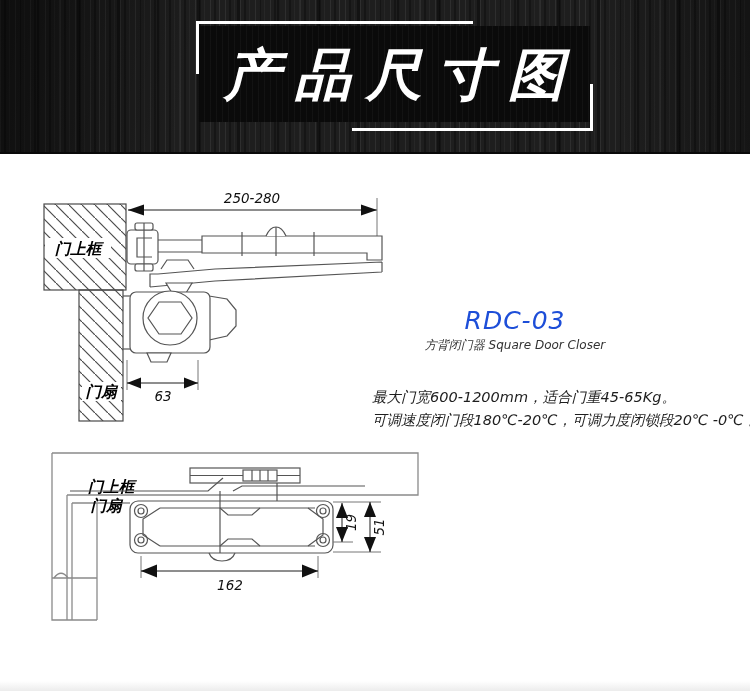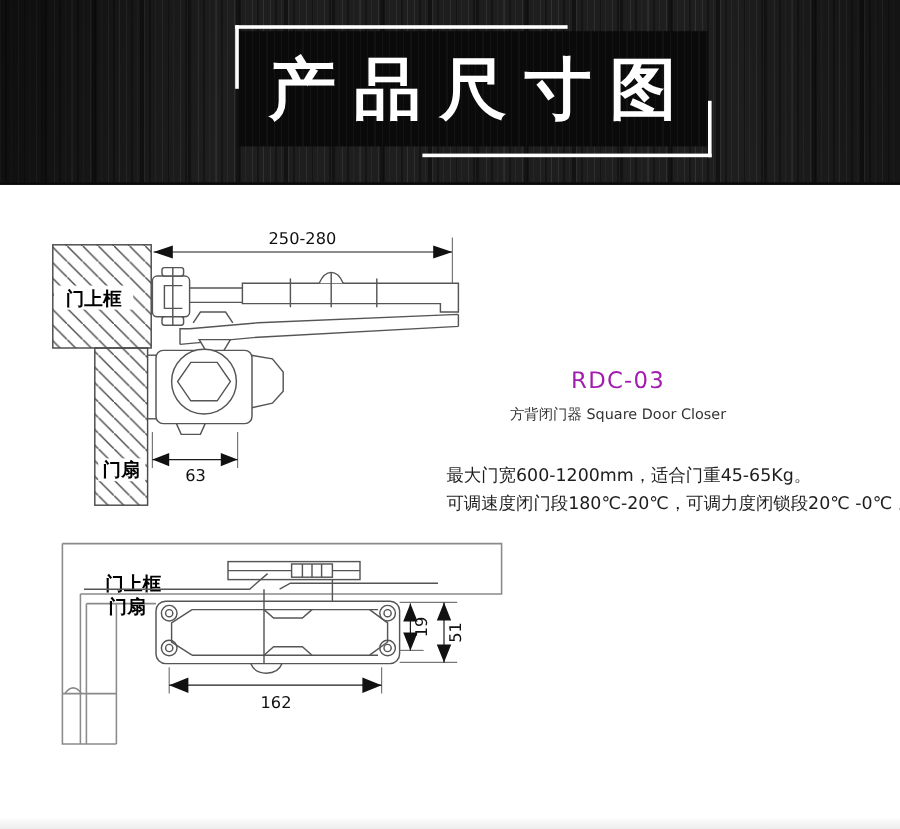--- a/index.html
+++ b/index.html
@@ -1,18 +1,19 @@
 <!DOCTYPE html>
 <html><head>
 <meta charset="utf-8">
 <style>
   html,body { margin:0; padding:0; background:#fff; }
   .page {
     position:relative; width:750px; height:691px; background:#fff; overflow:hidden;
     font-family:"DejaVu Sans","Liberation Sans",sans-serif;
+    font-style:italic;
   }
   
   .banner {
     position:absolute; left:0; top:0; width:750px; height:152px;
     background:
       linear-gradient(100deg, rgba(0,0,0,.55), rgba(0,0,0,0) 26%),
       linear-gradient(260deg, rgba(0,0,0,.35), rgba(0,0,0,0) 20%),
       repeating-linear-gradient(90deg,
         rgba(255,255,255,.07) 0 1px, rgba(0,0,0,0) 1px 4px,
         rgba(0,0,0,.30) 4px 6px, rgba(0,0,0,0) 6px 9px,
@@ -39,21 +40,21 @@
     position:absolute; left:196px; top:21px; width:274px; height:50px;
     border-top:3px solid #fff; border-left:3px solid #fff;
   }
   .bracket-br {
     position:absolute; left:352px; top:84px; width:238px; height:44px;
     border-bottom:3px solid #fff; border-right:3px solid #fff;
   }
   
   .model {
     position:absolute; left:395px; top:306px; width:240px; text-align:center;
-    font-size:19px; letter-spacing:1px; color:#a21caf; white-space:nowrap;
+    font-size:25px; letter-spacing:1px; color:#1d4ed8; white-space:nowrap;
   }
   .subtitle {
     position:absolute; left:365px; top:337px; width:300px; text-align:center;
     font-size:12px; color:#333; white-space:nowrap;
   }
   .specs {
     position:absolute; left:372px; top:386px;
     font-size:14.5px; color:#1e1e1e; line-height:23px; white-space:nowrap;
   }
   

